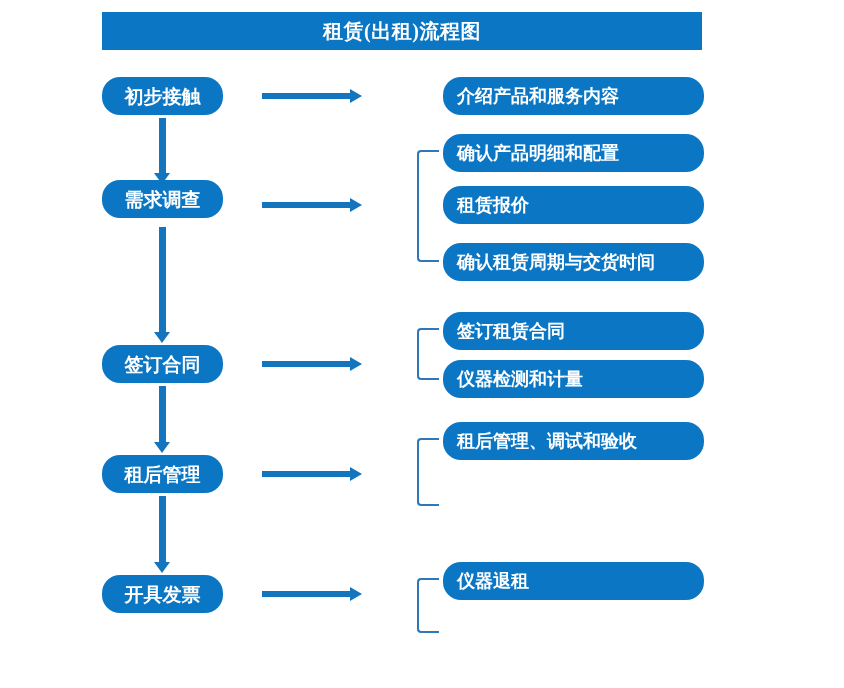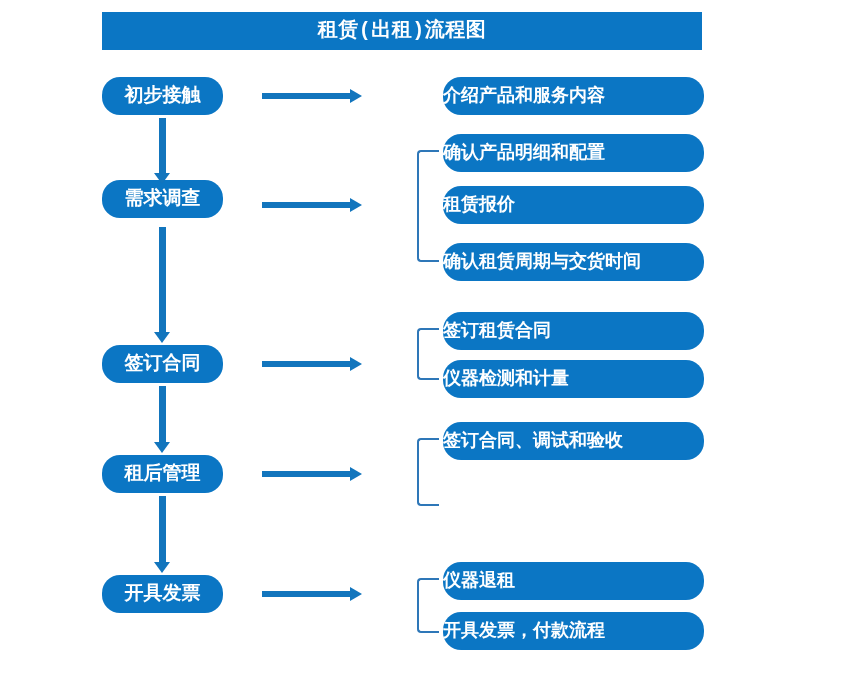--- a/index.html
+++ b/index.html
@@ -5,21 +5,21 @@
   html, body {
     margin: 0;
     padding: 0;
     background: #ffffff;
   }
   #canvas {
     position: relative;
     width: 782px;
     height: 688px;
     background: #ffffff;
-    font-family: Liberation Mono, monospace;
+    font-family: Liberation Serif, serif;
     overflow: hidden;
   }
 
   
   .title-bar {
     position: absolute;
     left: 102px;
     top: 12px;
     width: 600px;
     height: 38px;
@@ -61,20 +61,21 @@
   }
   .stage .node-text { font-size: 19px; }
 
   
   .detail {
     left: 443px;
     width: 261px;
     justify-content: flex-start;
   }
   .detail .node-text {
+    padding-left: 14px;
     font-size: 18px;
   }
 
   
   .v-arrow {
     position: absolute;
     width: 20px;
   }
   .v-arrow .shaft {
     position: absolute;
@@ -210,22 +211,19 @@
   <div class="node detail" style="top:243px;">
     <span class="node-text">确认租赁周期与交货时间</span>
   </div>
   <div class="node detail" style="top:312px;">
     <span class="node-text">签订租赁合同</span>
   </div>
   <div class="node detail" style="top:360px;">
     <span class="node-text">仪器检测和计量</span>
   </div>
   <div class="node detail" style="top:422px;">
-    <span class="node-text">签订合同、调试和验收</span>
+    <span class="node-text">租后管理、调试和验收</span>
   </div>
   <div class="node detail" style="top:562px;">
     <span class="node-text">仪器退租</span>
   </div>
-  <div class="node detail" style="top:612px;">
-    <span class="node-text">开具发票，付款流程</span>
-  </div>
 
 </div>
 
 </body></html>

